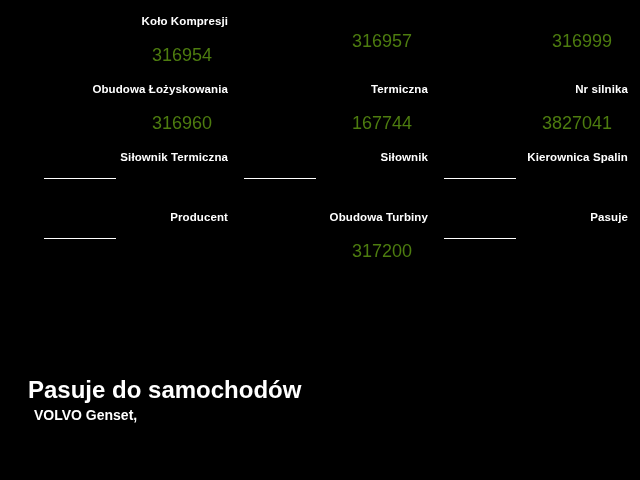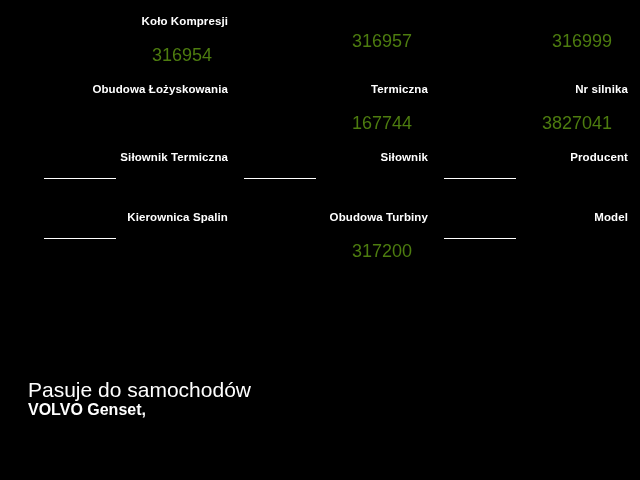--- a/index.html
+++ b/index.html
@@ -54,31 +54,31 @@
     border-top: 1px solid #ffffff;
     margin-top: 14px;
   }
   .fits {
     position: absolute;
     left: 28px;
     top: 378px;
     width: 560px;
   }
   .fits-title {
-    font-size: 21px;
-    font-weight: normal;
+    font-size: 24px;
+    font-weight: bold;
     line-height: 24px;
     margin: 0 0 1px 0;
     color: #ffffff;
   }
   .fits-list {
-    font-size: 16px;
+    font-size: 14px;
     font-weight: bold;
     line-height: 14px;
-    margin: 0;
+    margin: 6px;
     color: #ffffff;
   }
 </style>
 </head>
 <body>
 
 <div class="page">
 
   <div class="spec-grid">
 
@@ -90,20 +90,21 @@
     <div class="spec-cell">
       <div class="spec-value">316957</div>
     </div>
 
     <div class="spec-cell">
       <div class="spec-value">316999</div>
     </div>
 
     <div class="spec-cell">
       <div class="spec-label">Obudowa Łożyskowania</div>
+      <div class="spec-value">316960</div>
     </div>
 
     <div class="spec-cell">
       <div class="spec-label">Termiczna</div>
       <div class="spec-value">167744</div>
     </div>
 
     <div class="spec-cell">
       <div class="spec-label">Nr silnika</div>
       <div class="spec-value">3827041</div>
@@ -113,36 +114,36 @@
       <div class="spec-label">Siłownik Termiczna</div>
       <div class="spec-value empty"></div>
     </div>
 
     <div class="spec-cell">
       <div class="spec-label">Siłownik</div>
       <div class="spec-value empty"></div>
     </div>
 
     <div class="spec-cell">
-      <div class="spec-label">Producent</div>
+      <div class="spec-label">Kierownica Spalin</div>
       <div class="spec-value empty"></div>
     </div>
 
     <div class="spec-cell">
-      <div class="spec-label">Kierownica Spalin</div>
+      <div class="spec-label">Producent</div>
       <div class="spec-value empty"></div>
     </div>
 
     <div class="spec-cell">
       <div class="spec-label">Obudowa Turbiny</div>
       <div class="spec-value">317200</div>
     </div>
 
     <div class="spec-cell">
-      <div class="spec-label">Model</div>
+      <div class="spec-label">Pasuje</div>
       <div class="spec-value empty"></div>
     </div>
 
   </div>
 
   <div class="fits">
     <div class="fits-title">Pasuje do samochodów</div>
     <div class="fits-list">VOLVO Genset,</div>
   </div>
 

